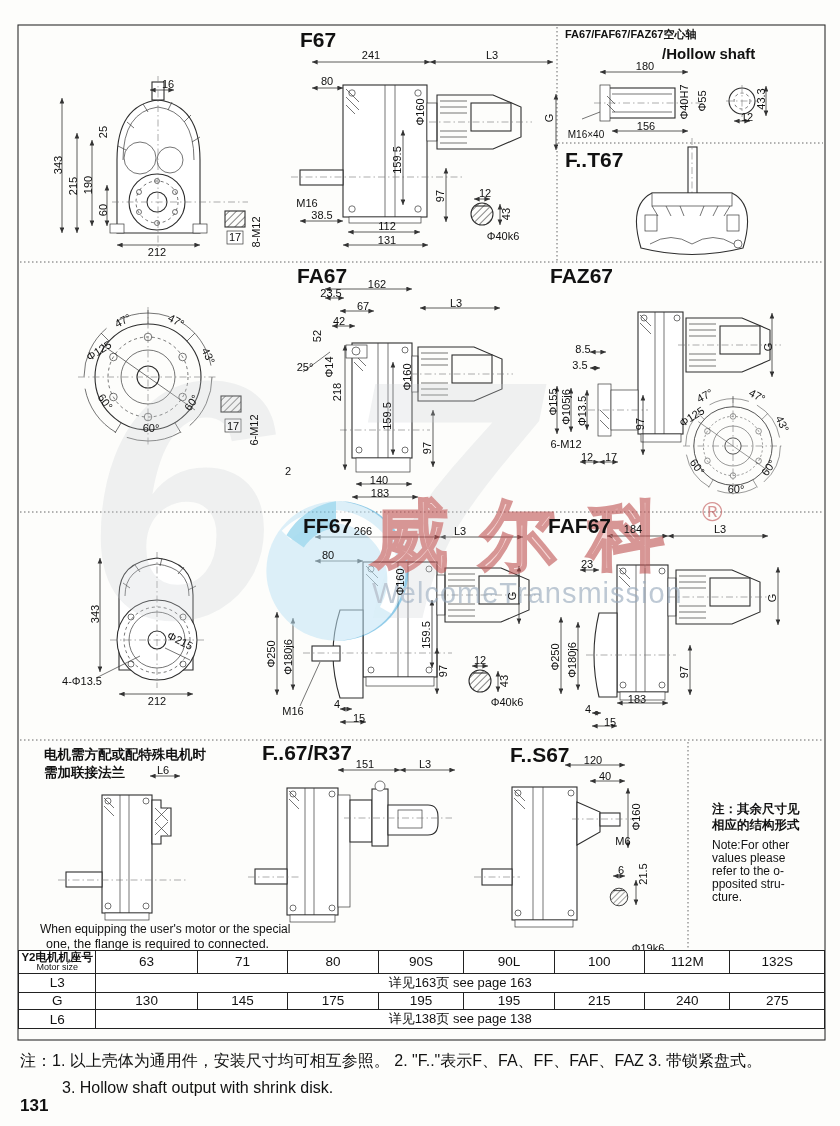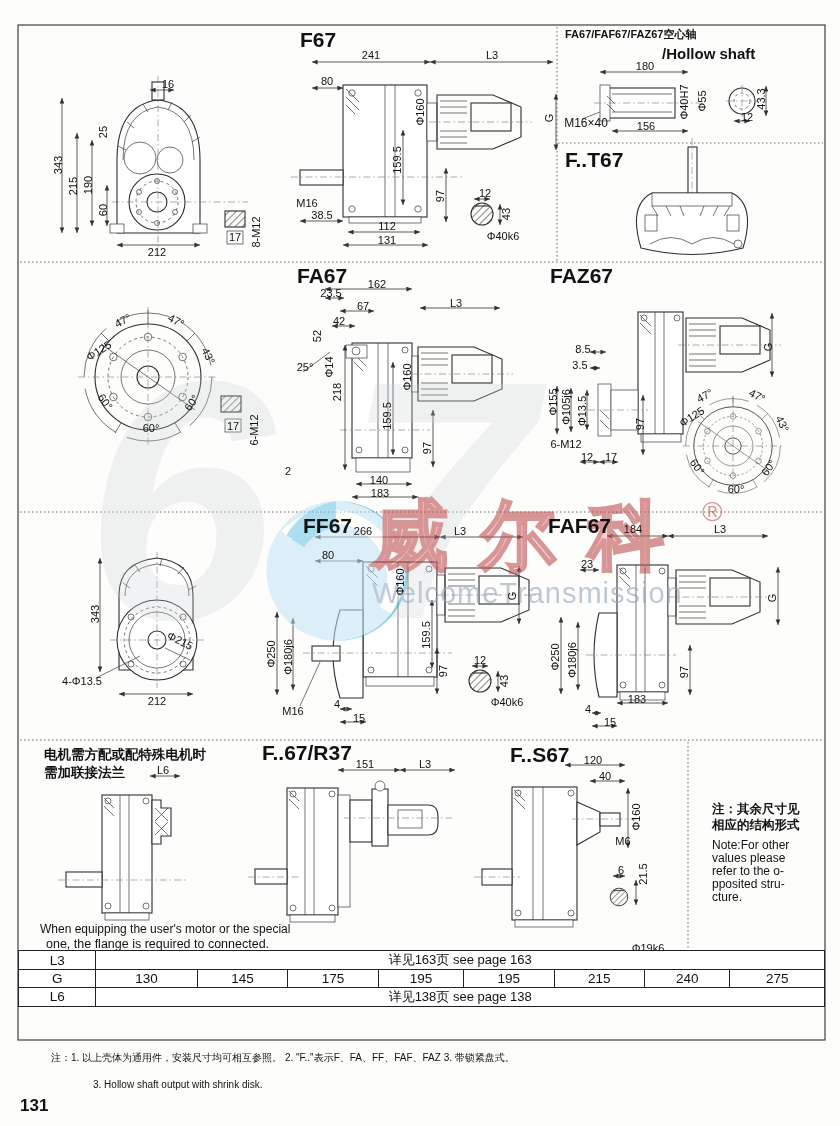--- a/index.html
+++ b/index.html
@@ -27,21 +27,21 @@
   .wm-reg{position:absolute;left:702px;top:496px;font-size:28px;color:#bf5353;}
   .wm-sub{position:absolute;left:372px;top:577px;font-size:29px;color:#93a6ba;letter-spacing:1px;}
   table.spec{position:absolute;left:18px;top:950px;width:807px;z-index:5;border-collapse:collapse;
              table-layout:fixed;background:#fff;font-size:13px;}
   table.spec td{border:1.4px solid #222;text-align:center;height:16.5px;padding:0;overflow:hidden;}
   td.lbl{font-size:11px;line-height:1.05;}
   td.lbl .cn{font-weight:bold;font-size:11.5px;}
   td.lbl .en{font-size:9px;}
   td.big{font-size:13.5px;}
   td.see{text-align:left;padding-left:28px;font-size:13px;}
-  .notes{position:absolute;left:20px;z-index:4;font-size:10px;white-space:nowrap;margin-left:31px;}
+  .notes{position:absolute;left:20px;z-index:4;font-size:16px;white-space:nowrap;}
   .pageno{position:absolute;left:20px;top:1096px;z-index:4;font-size:17px;font-weight:bold;}
 </style>
 </head>
 <body>
 
 <div class="page">
 
 <svg class="art" width="840" height="1126" viewBox="0 0 840 1126">
 <defs>
   <pattern id="h" width="5" height="5" patternUnits="userSpaceOnUse" patternTransform="rotate(45)">
@@ -427,21 +427,21 @@
 <span class="d" style="left:307px;top:203px">M16</span>
 <span class="d" style="left:322px;top:215px">38.5</span>
 <span class="d" style="left:387px;top:226px">112</span>
 <span class="d" style="left:387px;top:240px">131</span>
 <span class="d r" style="left:440px;top:196px">97</span>
 <span class="d" style="left:485px;top:193px">12</span>
 <span class="d r" style="left:506px;top:214px">43</span>
 <span class="d" style="left:503px;top:236px">Φ40k6</span>
 
 <span class="d" style="left:645px;top:66px">180</span>
-<span class="d" style="left:586px;top:123px;font-size:12px">M16×40</span>
+<span class="d" style="left:586px;top:135px;font-size:10px">M16×40</span>
 <span class="d" style="left:646px;top:126px">156</span>
 <span class="d r" style="left:684px;top:102px">Φ40H7</span>
 <span class="d r" style="left:702px;top:101px">Φ55</span>
 <span class="d r" style="left:761px;top:99px">43.3</span>
 <span class="d" style="left:747px;top:117px">12</span>
 
 <span class="d" style="left:123px;top:321px;transform:translate(-50%,-50%) rotate(-28deg)">47°</span>
 <span class="d" style="left:176px;top:321px;transform:translate(-50%,-50%) rotate(28deg)">47°</span>
 <span class="d" style="left:208px;top:356px;transform:translate(-50%,-50%) rotate(65deg)">43°</span>
 <span class="d" style="left:99px;top:351px;transform:translate(-50%,-50%) rotate(-33deg)">Φ125</span>
@@ -551,20 +551,34 @@
     <col style="width:45px">
         <col style="width:45px">
         <col style="width:85px">
         <col style="width:90px">
     <col style="width:45px">
         <col style="width:45px">
         <col style="width:85px">
         <col style="width:94px">
   </colgroup>
   <tbody>
+        <tr>
+    <td class="lbl">
+      <div class="cn">Y2电机机座号</div>
+      <div class="en">Motor size</div>
+    </td>
+    <td class="big">63</td>
+    <td class="big" colspan="2">71</td>
+    <td class="big" colspan="2">80</td>
+    <td class="big">90S</td>
+    <td class="big">90L</td>
+    <td class="big" colspan="2">100</td>
+    <td class="big">112M</td>
+    <td class="big">132S</td>
+  </tr>
   <tr>
     <td class="big">L3</td>
     <td class="see" colspan="11">详见163页  see page 163</td>
   </tr>
   <tr>
     <td class="big">G</td>
     <td class="big">130</td>
     <td class="big" colspan="2">145</td>
     <td class="big" colspan="2">175</td>
     <td class="big">195</td>

